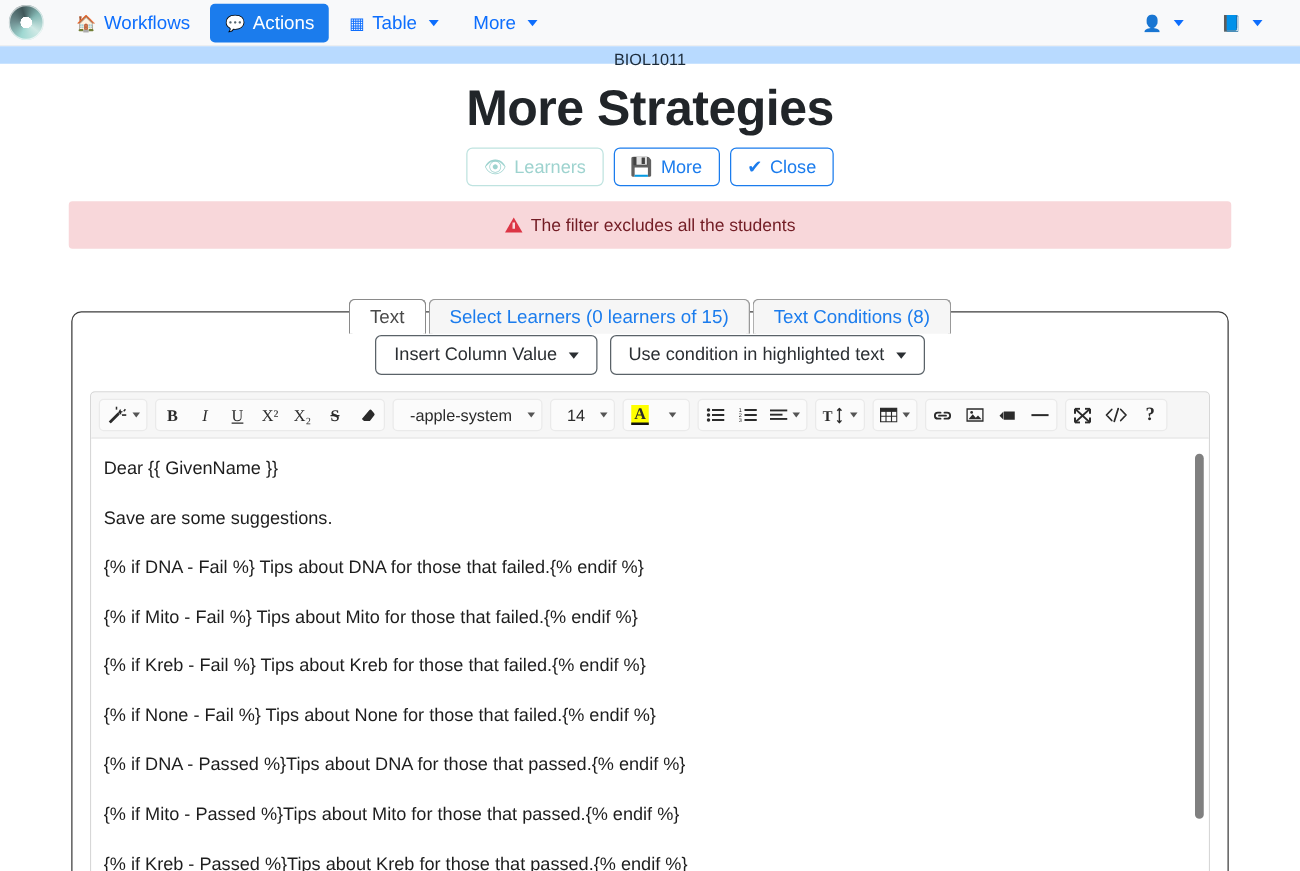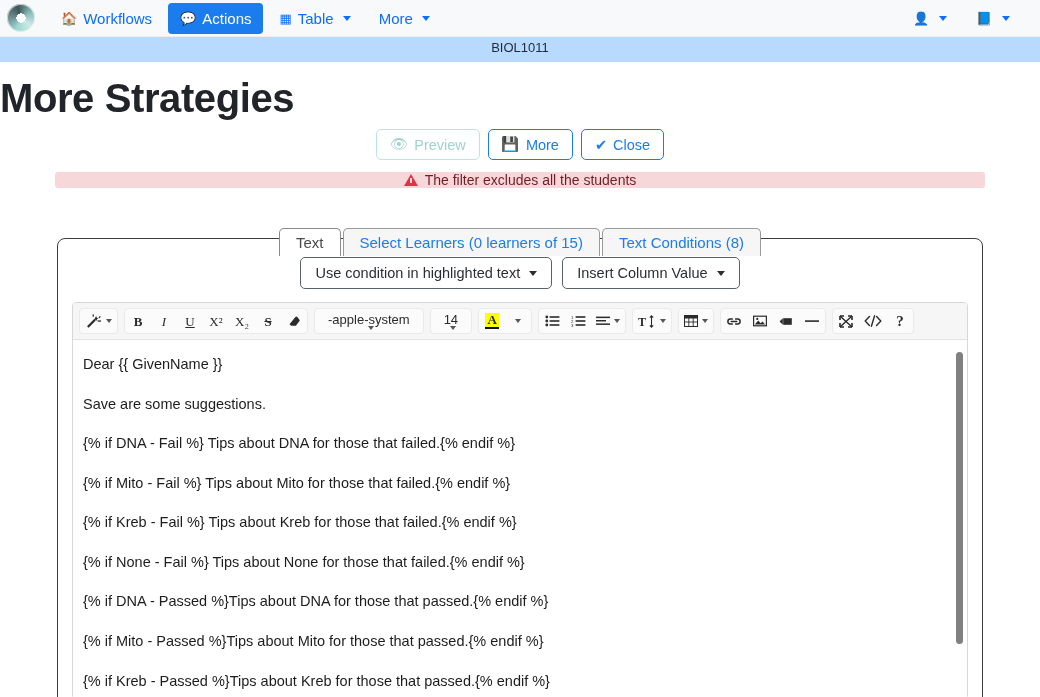--- a/index.html
+++ b/index.html
@@ -55,25 +55,26 @@
   .nav-right { display: flex; align-items: center; gap: 10px; padding-right: 8px; }
   .nav-right .nav-item { padding: 7px 8px; }
 
   
   .course-banner {
     background: #b8daff;
     color: #1c2b3a;
     text-align: center;
     font-size: 13px;
     line-height: 21px;
-    height: 25px;
+    height: 14px;
   }
 
   
   .page-title {
+    text-align: center;
     font-size: 40px;
     font-weight: 700;
     color: #212529;
     margin: 14px 0 8px;
     letter-spacing: -0.4px;
   }
 
   
   .action-row {
     display: flex;
@@ -94,21 +95,21 @@
   .btn-save    { color: #1b7ced; border: 1px solid #1b7ced; }
   .btn-close   { color: #1b7ced; border: 1px solid #1b7ced; }
 
   
   .alert {
     margin: 0 55px;
     background: #f8d7da;
     color: #721c24;
     text-align: center;
     font-size: 14px;
-    padding: 0 10px;
+    padding: 11px 10px;
     display: flex; align-items: center; justify-content: center; gap: 7px;
     border-radius: 3px;
   }
   .warn-tri {
     width: 0; height: 0;
     border-left: 7px solid transparent;
     border-right: 7px solid transparent;
     border-bottom: 12px solid #dc3545;
     position: relative;
     flex: none;
@@ -207,21 +208,21 @@
     font-size: 13px;
     color: #2b2b2b;
     background: transparent;
     border: none;
     padding: 0 5px;
     cursor: pointer;
     font-family: "Liberation Serif", serif;
     line-height: 1;
     white-space: nowrap;
   }
-  .tb-btn.sans { font-family: "Liberation Sans", sans-serif; flex-direction: column; }
+  .tb-btn.sans { font-family: "Liberation Sans", sans-serif; }
   .tb-btn .caret {
     display: inline-block;
     width: 0; height: 0;
     border-left: 3.5px solid transparent;
     border-right: 3.5px solid transparent;
     border-top: 4.5px solid #555;
     margin-left: 4px;
   }
   .tb-btn svg { display: block; }
   .hl-a {
@@ -301,21 +302,21 @@
   </div>
 </div>
 
 <div class="course-banner">BIOL1011</div>
 
 <h1 class="page-title">More Strategies</h1>
 
 <div class="action-row">
   <div class="btn btn-preview">
     <span>👁</span>
-    <span>Preview</span>
+    <span>Learners</span>
   </div>
   <div class="btn btn-save">
     <span>💾</span>
     <span>More</span>
   </div>
   <div class="btn btn-close">
     <span>✔</span>
     <span>Close</span>
   </div>
 </div>
@@ -328,25 +329,25 @@
 <div class="tabs">
   <div class="tab active">Text</div>
   <div class="tab">Select Learners (0 learners of 15)</div>
   <div class="tab">Text Conditions (8)</div>
 </div>
 
 <div class="card">
 
   <div class="insert-row">
     <div class="dropdown-btn">
-      <span>Use condition in highlighted text</span>
+      <span>Insert Column Value</span>
       <span class="caret"></span>
     </div>
     <div class="dropdown-btn">
-      <span>Insert Column Value</span>
+      <span>Use condition in highlighted text</span>
       <span class="caret"></span>
     </div>
   </div>
 
   <div class="editor">
 
     <div class="toolbar">
 
       <div class="tb-group">
         <button class="tb-btn">

